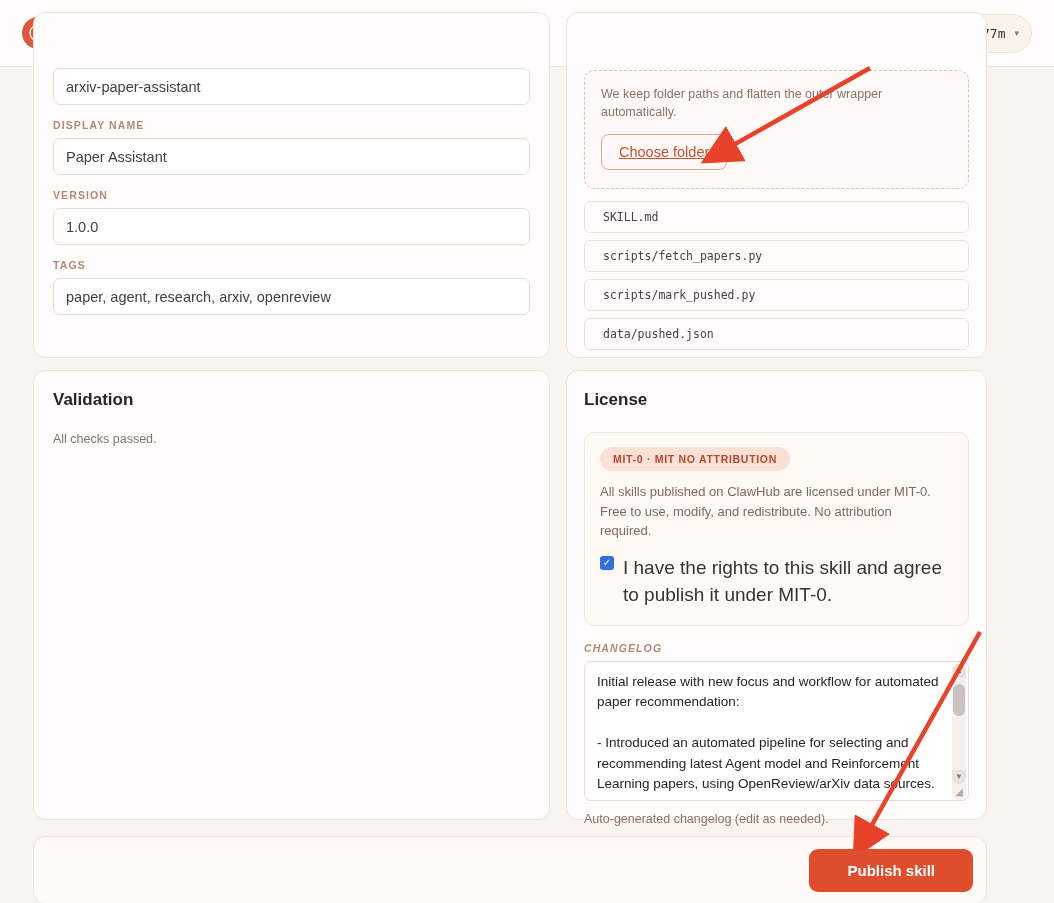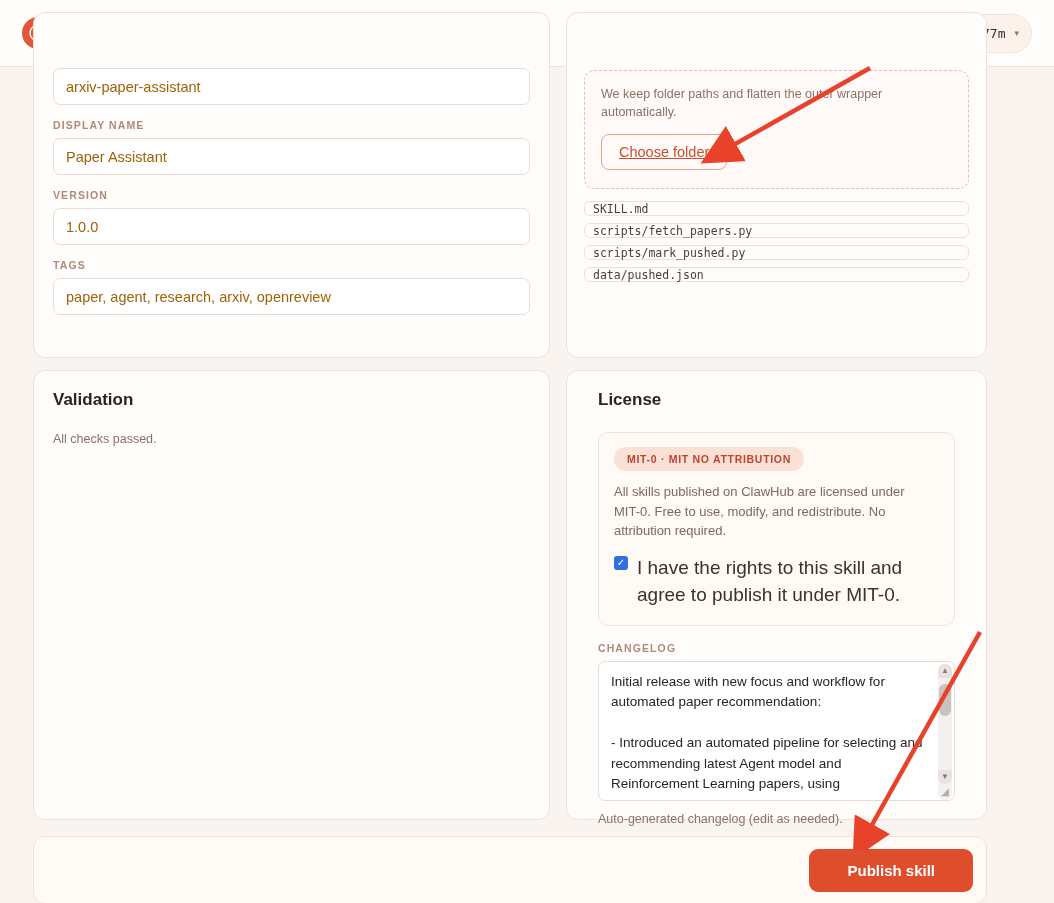--- a/index.html
+++ b/index.html
@@ -85,21 +85,21 @@
     font-size: 10.5px; letter-spacing: 1.1px;
     color: #b08a78; font-weight: bold;
     text-transform: uppercase;
     margin: 0 0 7px 0;
   }
   .input {
     width: 100%; height: 37px;
     border: 1px solid #eadbd1; border-radius: 7px;
     background: #fff;
     padding: 0 12px;
-    font-size: 14.5px; color: #a16207;
+    font-size: 14.5px; color: #404040;
     font-family: "Liberation Sans", sans-serif;
     display: flex; align-items: center;
   }
 
   
   .form-card {
     position: absolute; left: 0; top: -55px;
     width: 517px; height: 346px;
     padding: 0 19px;
     overflow: hidden;
@@ -128,46 +128,46 @@
   .choose-btn {
     display: inline-block;
     border: 1px solid #e8a28c; border-radius: 8px;
     background: #fffaf7; color: #c94f2e;
     font-size: 14.5px; padding: 9px 17px;
     cursor: pointer;
     text-decoration: underline;
   }
   .file-list { margin-top: 12px; }
   .file-item {
-    height: 15px; margin-bottom: 7px;
+    height: 32px; margin-bottom: 7px;
     border: 1px solid #efe0d6; border-radius: 6px;
     background: #fffdfb;
     display: flex; align-items: center;
-    padding: 0 8px;
+    padding: 0 18px;
     font-family: "DejaVu Sans Mono", monospace;
     font-size: 11.5px; color: #4a3f3a;
   }
 
   
   .validation-card {
     position: absolute; left: 0; top: 303px;
     width: 517px; height: 450px;
     padding: 19px 19px;
   }
   .card-title {
     font-size: 17px; font-weight: bold; color: #2b2320;
     margin: 0 0 22px 0;
   }
   .muted { font-size: 12.5px; color: #8a7168; }
 
   
   .license-card {
     position: absolute; left: 0; top: 303px;
     width: 421px; height: 450px;
-    padding: 19px 31px;
+    padding: 19px 17px;
   }
   .license-box {
     border: 1px solid #f3e4da; border-radius: 10px;
     background: #fffaf6;
     padding: 14px 15px 16px 15px;
   }
   .badge {
     display: inline-block;
     background: #fbe0d6; color: #b9472b;
     font-size: 10.5px; font-weight: bold; letter-spacing: 0.7px;
@@ -181,21 +181,21 @@
   .agree-row { display: flex; gap: 9px; align-items: flex-start; }
   .cb {
     width: 14px; height: 14px; margin-top: 2px;
     border-radius: 3px; background: #2f6fe0;
     display: flex; align-items: center; justify-content: center;
     color: #fff; font-size: 10px; line-height: 1;
     flex: 0 0 auto;
   }
   .agree-text { font-size: 19px; color: #3b322d; line-height: 1.45; }
 
-  .changelog-label { margin-top: 16px; }
+  .changelog-label { margin-top: 16px; font-style: italic; }
   .textarea-wrap {
     position: relative;
     border: 1px solid #eadbd1; border-radius: 7px;
     background: #fff;
     height: 140px; overflow: hidden;
   }
   .textarea-text {
     padding: 10px 26px 10px 12px;
     font-size: 13.5px; color: #2b2320; line-height: 1.52;
     white-space: pre-wrap;

